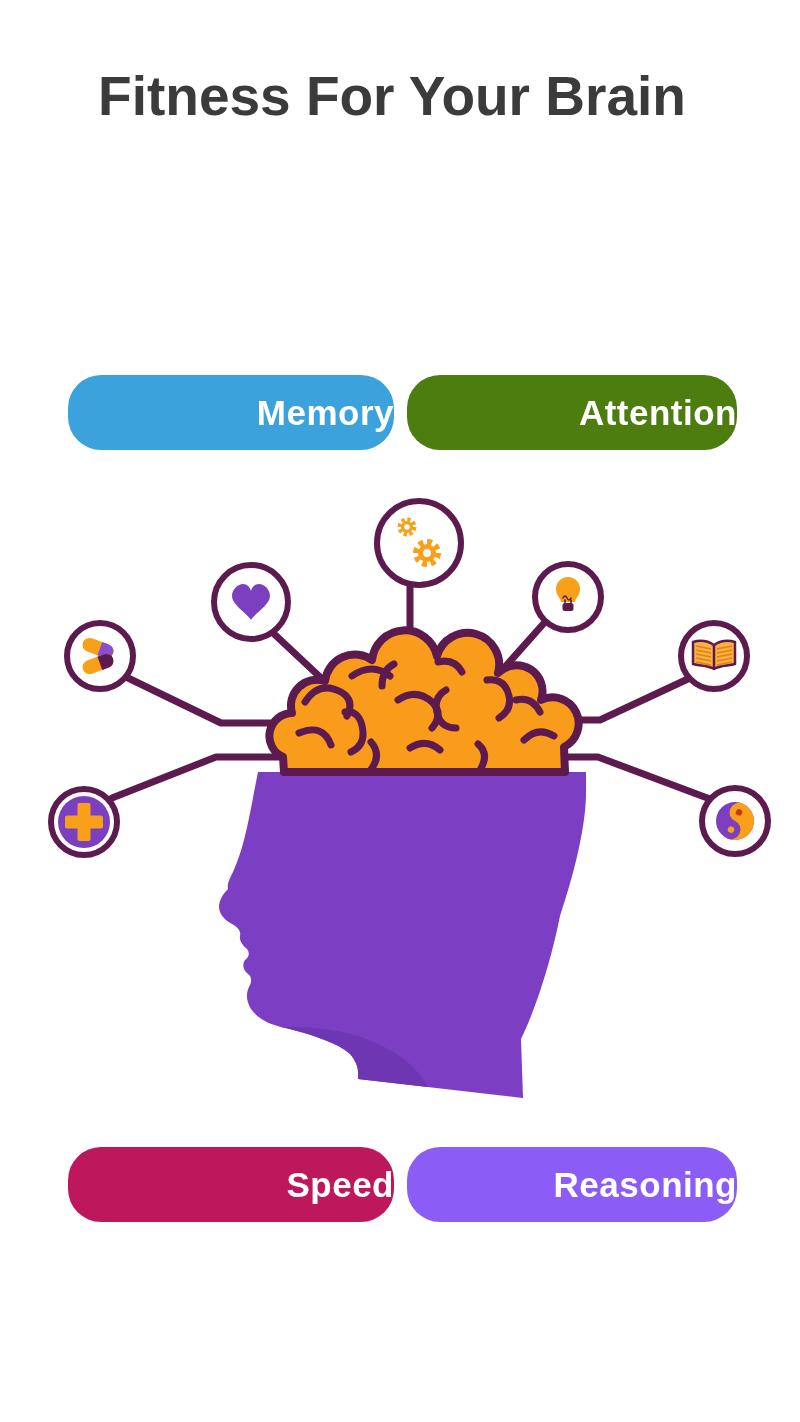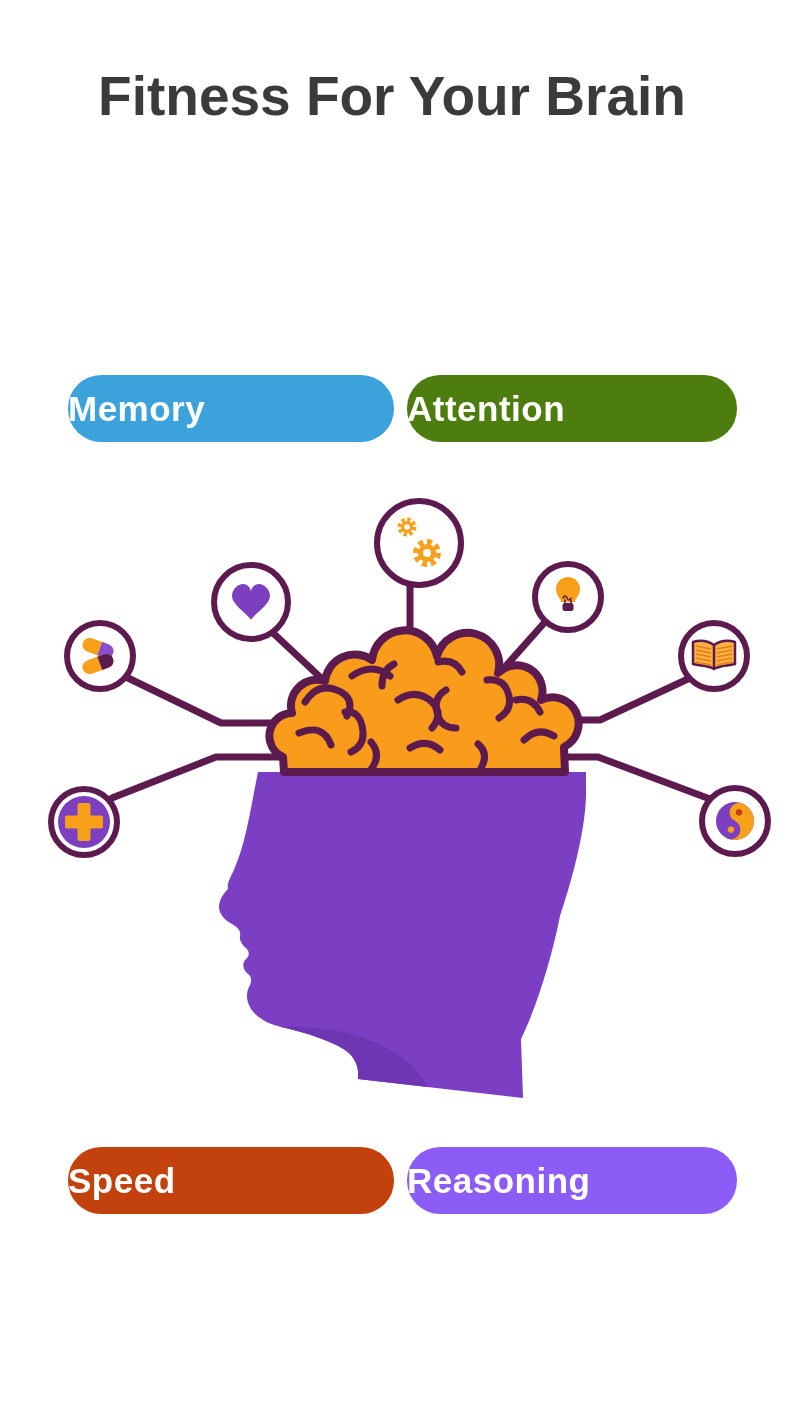--- a/index.html
+++ b/index.html
@@ -5,27 +5,27 @@
   html,body{margin:0;padding:0;}
   body{
     width:800px;height:1422px;background:#ffffff;overflow:hidden;position:relative;
     font-family:"Liberation Sans","DejaVu Sans",sans-serif;
   }
   .title{
     position:absolute;left:0;top:64px;width:784px;text-align:center;
     font-size:55px;font-weight:bold;color:#3b3b3b;letter-spacing:0px;
   }
   .pill{
-    position:absolute;height:67px;border-radius:33px;color:#ffffff;
-    display:flex;align-items:center;justify-content:flex-start;
+    position:absolute;height:75px;border-radius:33px;color:#ffffff;
+    display:flex;align-items:center;justify-content:flex-end;
     font-size:35px;font-weight:bold;letter-spacing:0.5px;cursor:pointer;
   }
   .pill-memory{left:68px;top:375px;width:326px;background:#3ba2db;}
   .pill-attention{left:407px;top:375px;width:330px;background:#4d7c0f;}
-  .pill-speed{left:68px;top:1147px;width:326px;background:#c2410c;}
+  .pill-speed{left:68px;top:1147px;width:326px;background:#be185d;}
   .pill-reasoning{left:407px;top:1147px;width:330px;background:#8b5cf6;}
   .illustration{position:absolute;left:0;top:0;width:800px;height:1422px;}
 </style>
 </head>
 <body>
 
 <div class="title">Fitness For Your Brain</div>
 
 <div class="pill pill-memory">
   <span>Memory</span>

